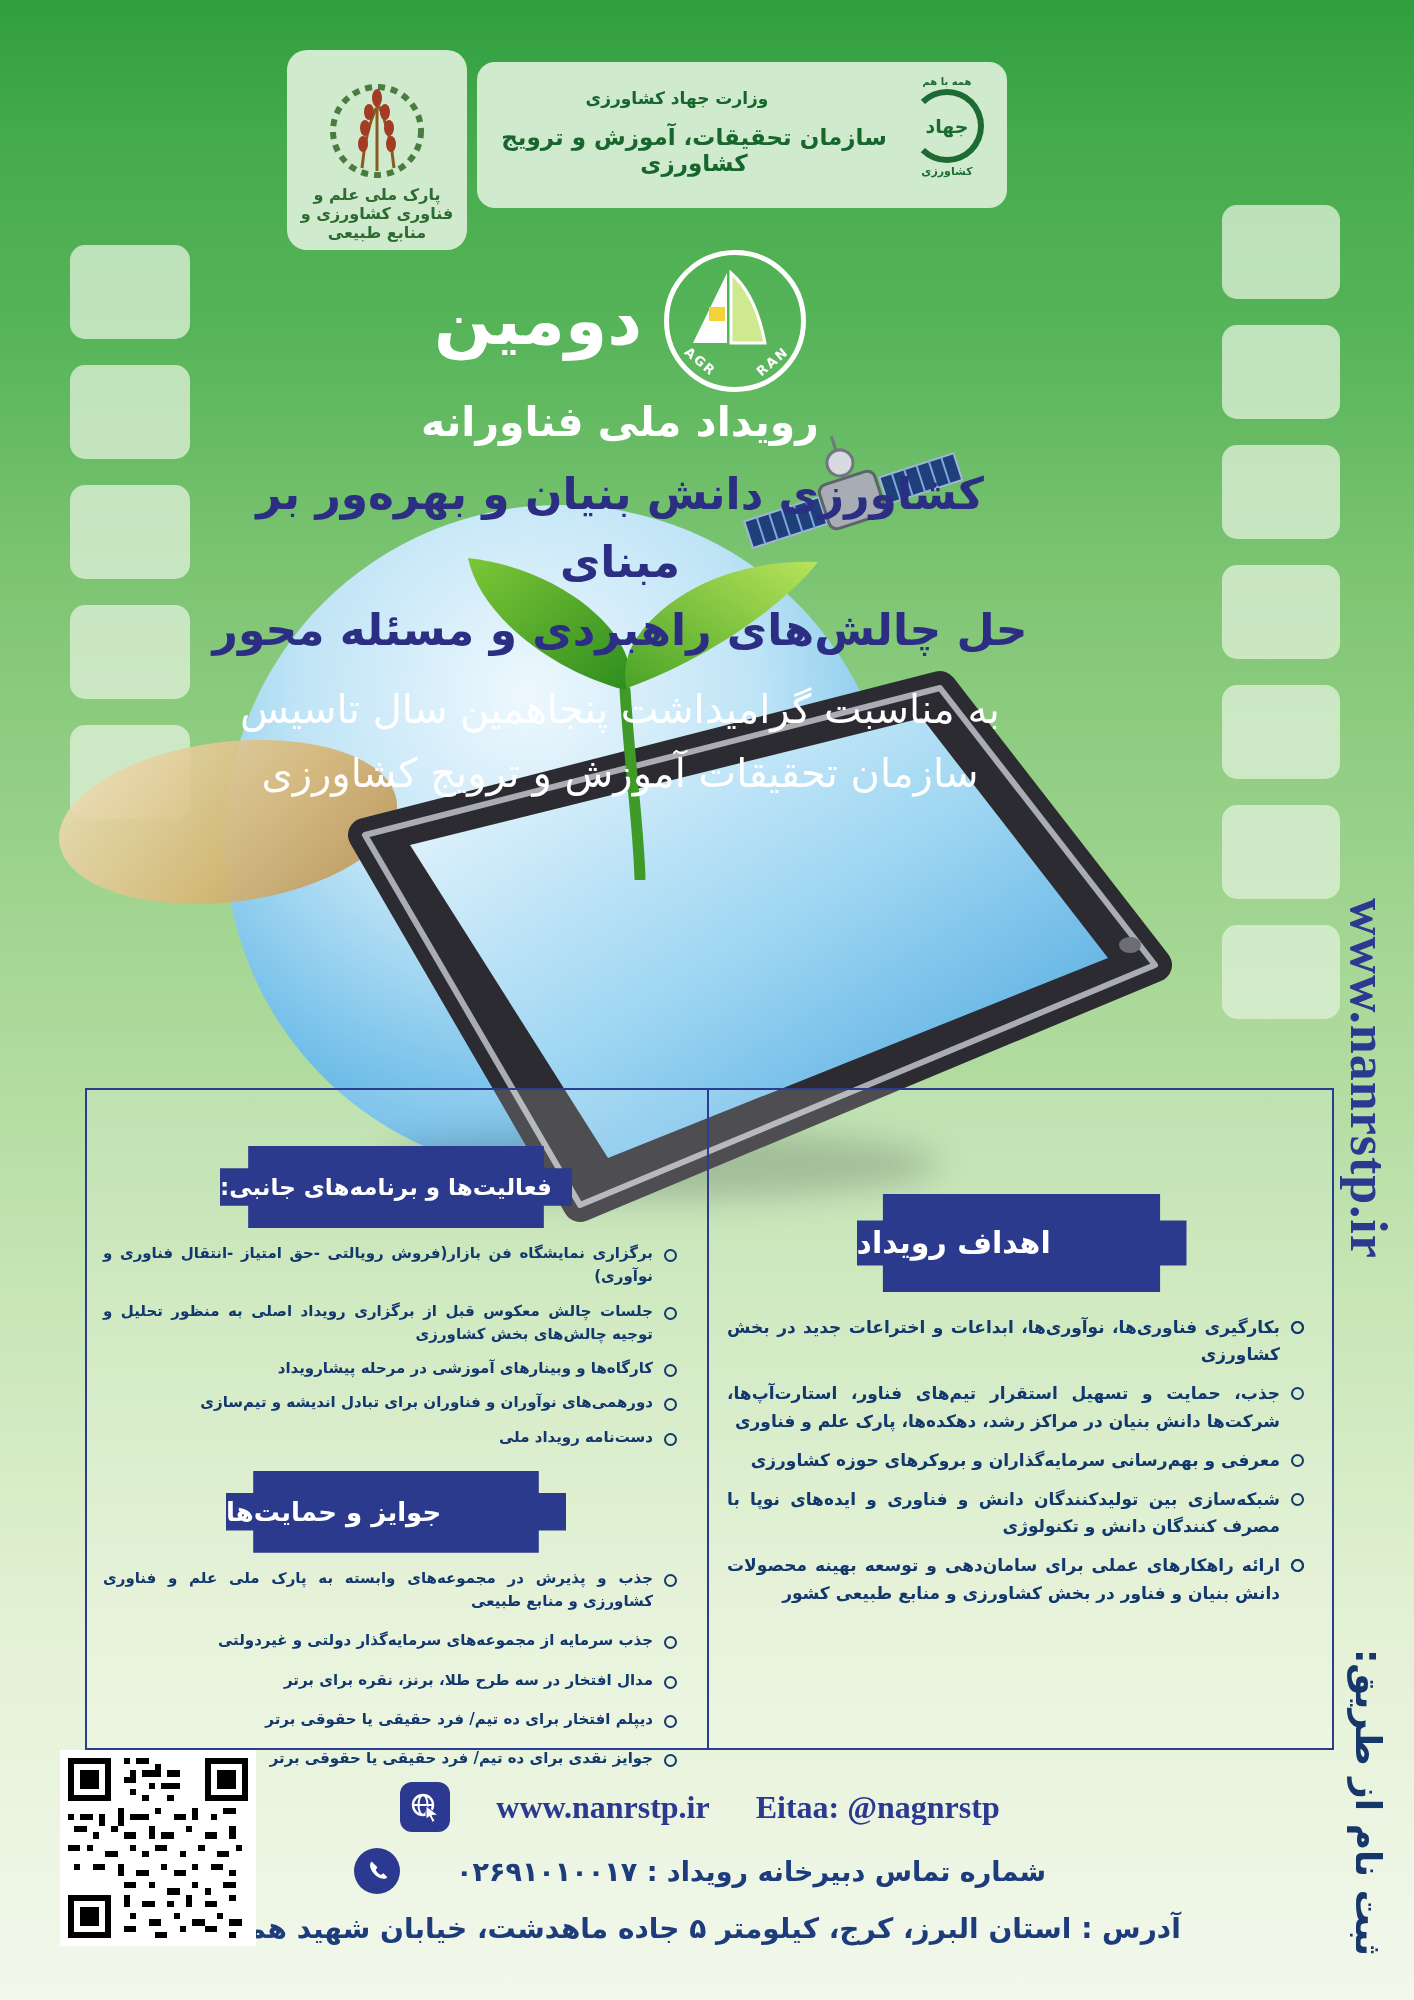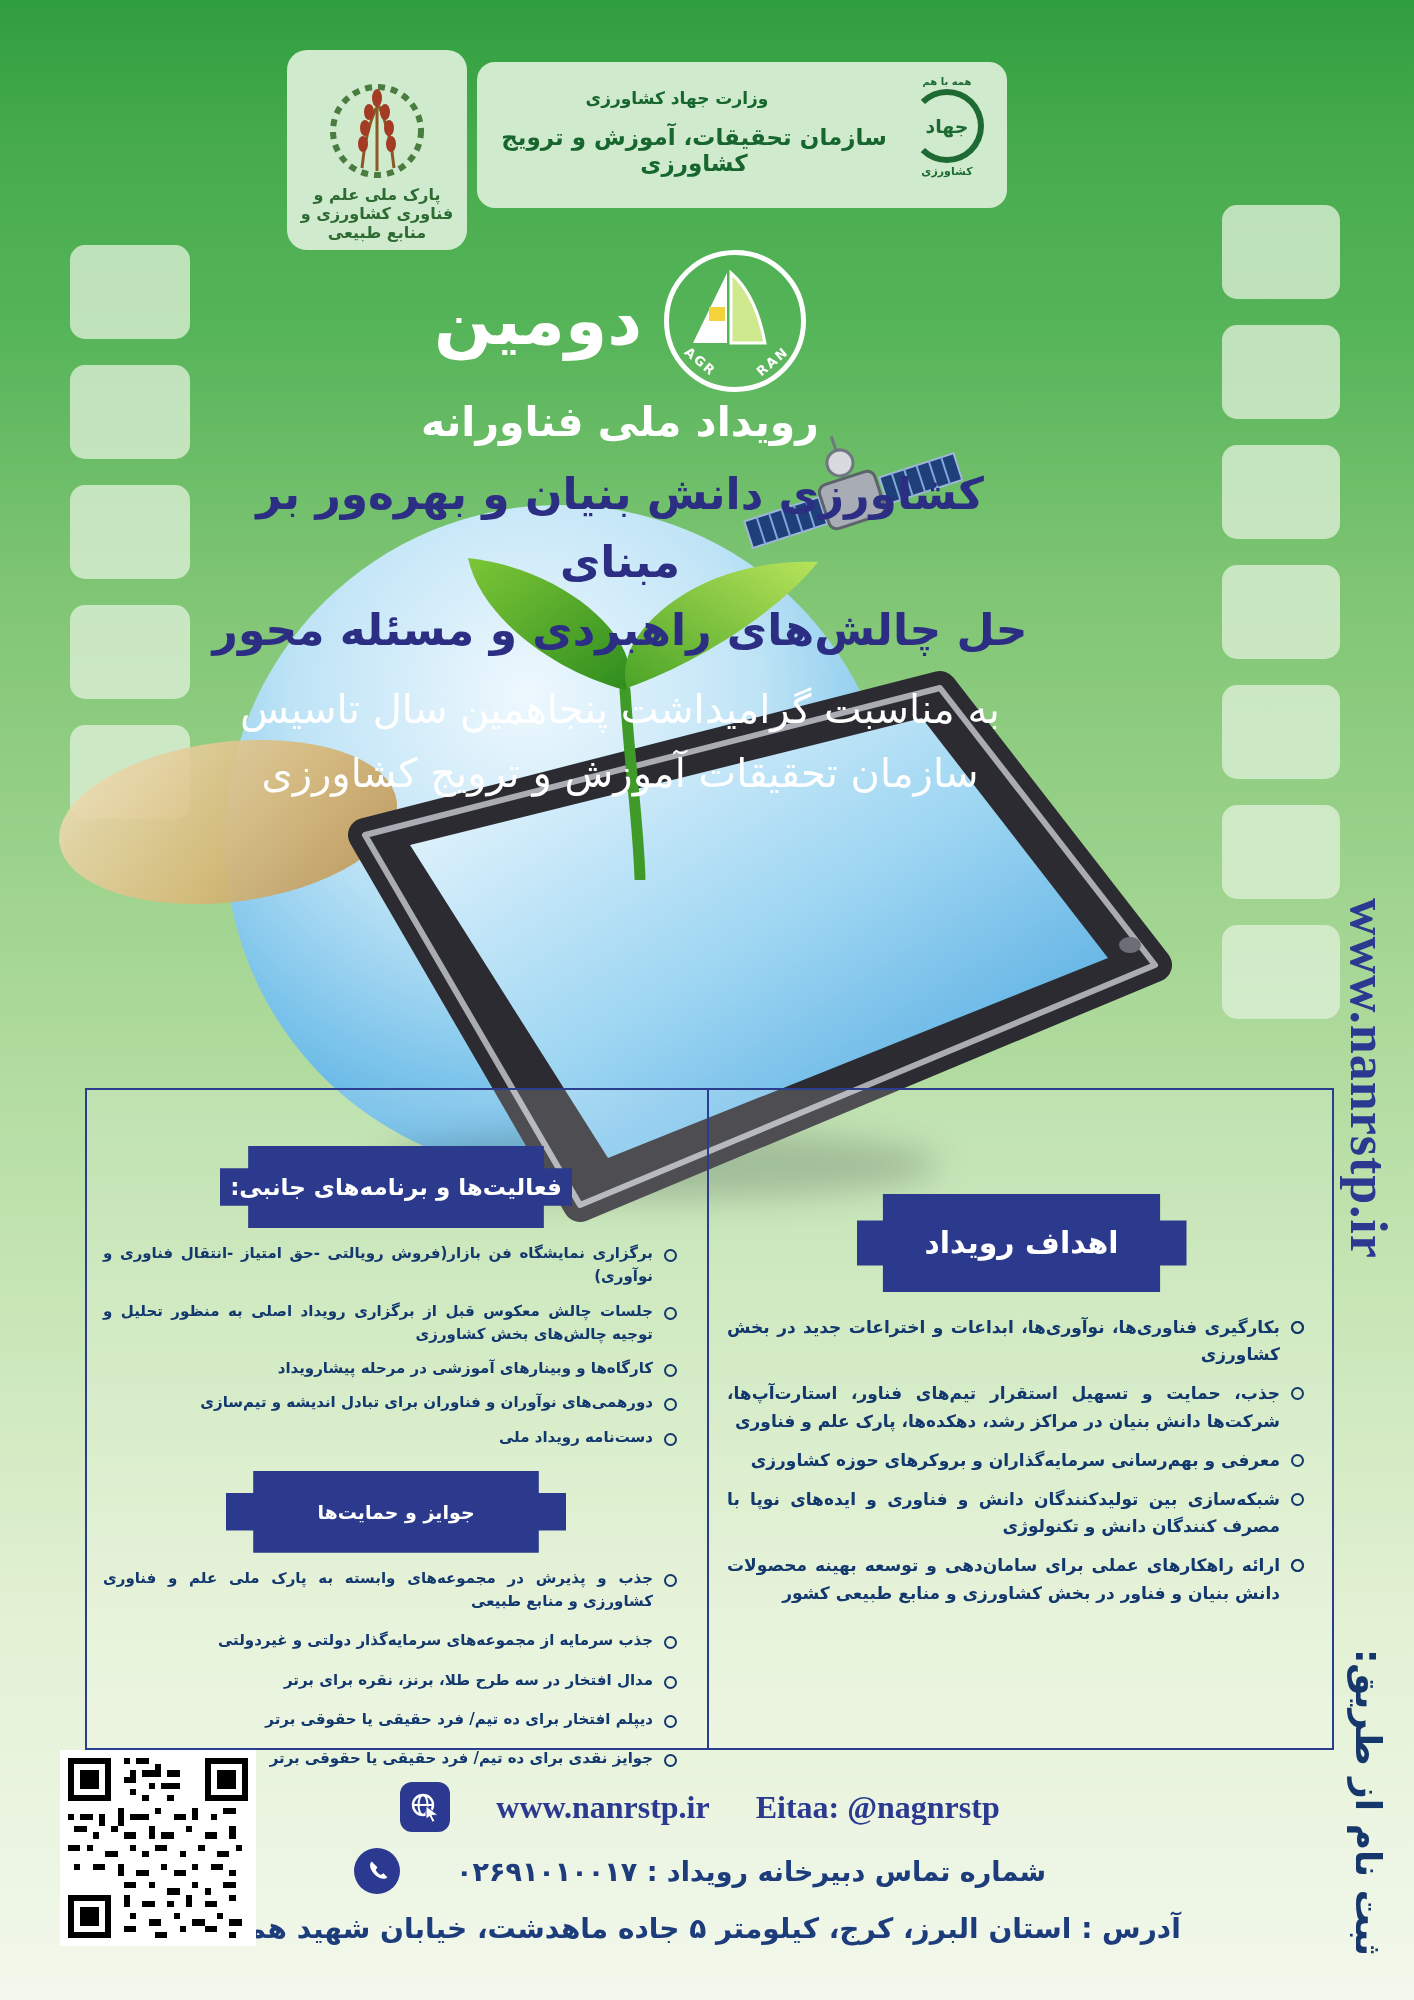--- a/index.html
+++ b/index.html
@@ -41,25 +41,25 @@
     background:linear-gradient(135deg,#efe2bd 0%,#d9b878 55%,#b98f4e 100%);transform:rotate(-7deg);}
   .tablet-shadow{position:absolute;left:380px;top:1130px;width:560px;height:70px;border-radius:50%;background:rgba(20,40,30,.25);filter:blur(16px);z-index:2;}
   .tablet-svg{position:absolute;left:250px;top:640px;z-index:3;}
   .plant-svg{position:absolute;left:420px;top:540px;z-index:4;}
   .sat-svg{position:absolute;left:735px;top:415px;z-index:4;}
   
   .panel{position:absolute;left:85px;top:1088px;width:1245px;height:658px;border:2px solid #2b3d8f;background:rgba(255,255,255,0.16);z-index:5;}
   .panel .divider{position:absolute;left:620px;top:0;bottom:0;width:2px;background:#2b3d8f;}
   .col-goals{position:absolute;right:0;top:12px;width:621px;height:100%;}
   .col-side{position:absolute;left:0;top:0;width:618px;height:100%;}
-  .badge{position:relative;margin:0 auto;background:#2c3a8e;color:#fff;font-weight:bold;text-align:center;
+  .badge{position:relative;margin:0 auto;background:#2c3a8e;color:#fff;font-weight:bold;text-align:left;
     clip-path:polygon(8% 0,92% 0,92% 27%,100% 27%,100% 73%,92% 73%,92% 100%,8% 100%,8% 73%,0 73%,0 27%,8% 27%);}
   .badge-goals{width:330px;height:98px;line-height:98px;font-size:30px;margin-top:92px;}
   .badge-act{width:352px;height:82px;line-height:82px;font-size:23px;margin-top:56px;}
-  .badge-prize{width:340px;height:82px;line-height:82px;font-size:19px;margin-top:22px;}
+  .badge-prize{width:340px;height:82px;line-height:82px;font-size:26px;margin-top:22px;}
   .bullet-list{list-style:none;margin:0;padding:0 26px 0 16px;direction:rtl;}
   .bullet-list li{position:relative;padding-right:26px;font-weight:bold;color:#12386e;text-align:justify;}
   .ring{position:absolute;right:2px;top:7px;width:9px;height:9px;border:2.5px solid #12386e;border-radius:50%;}
   .goals-list{margin-top:22px;}
   .goals-list li{font-size:17px;line-height:1.6;margin-bottom:12px;}
   .side-list{margin-top:14px;}
   .side-list li{font-size:15px;line-height:1.55;margin-bottom:11px;}
   .prize-list li{margin-bottom:16px;}
   
   .register{position:absolute;left:1408px;top:898px;width:1058px;height:78px;transform-origin:0 0;transform:rotate(90deg);

